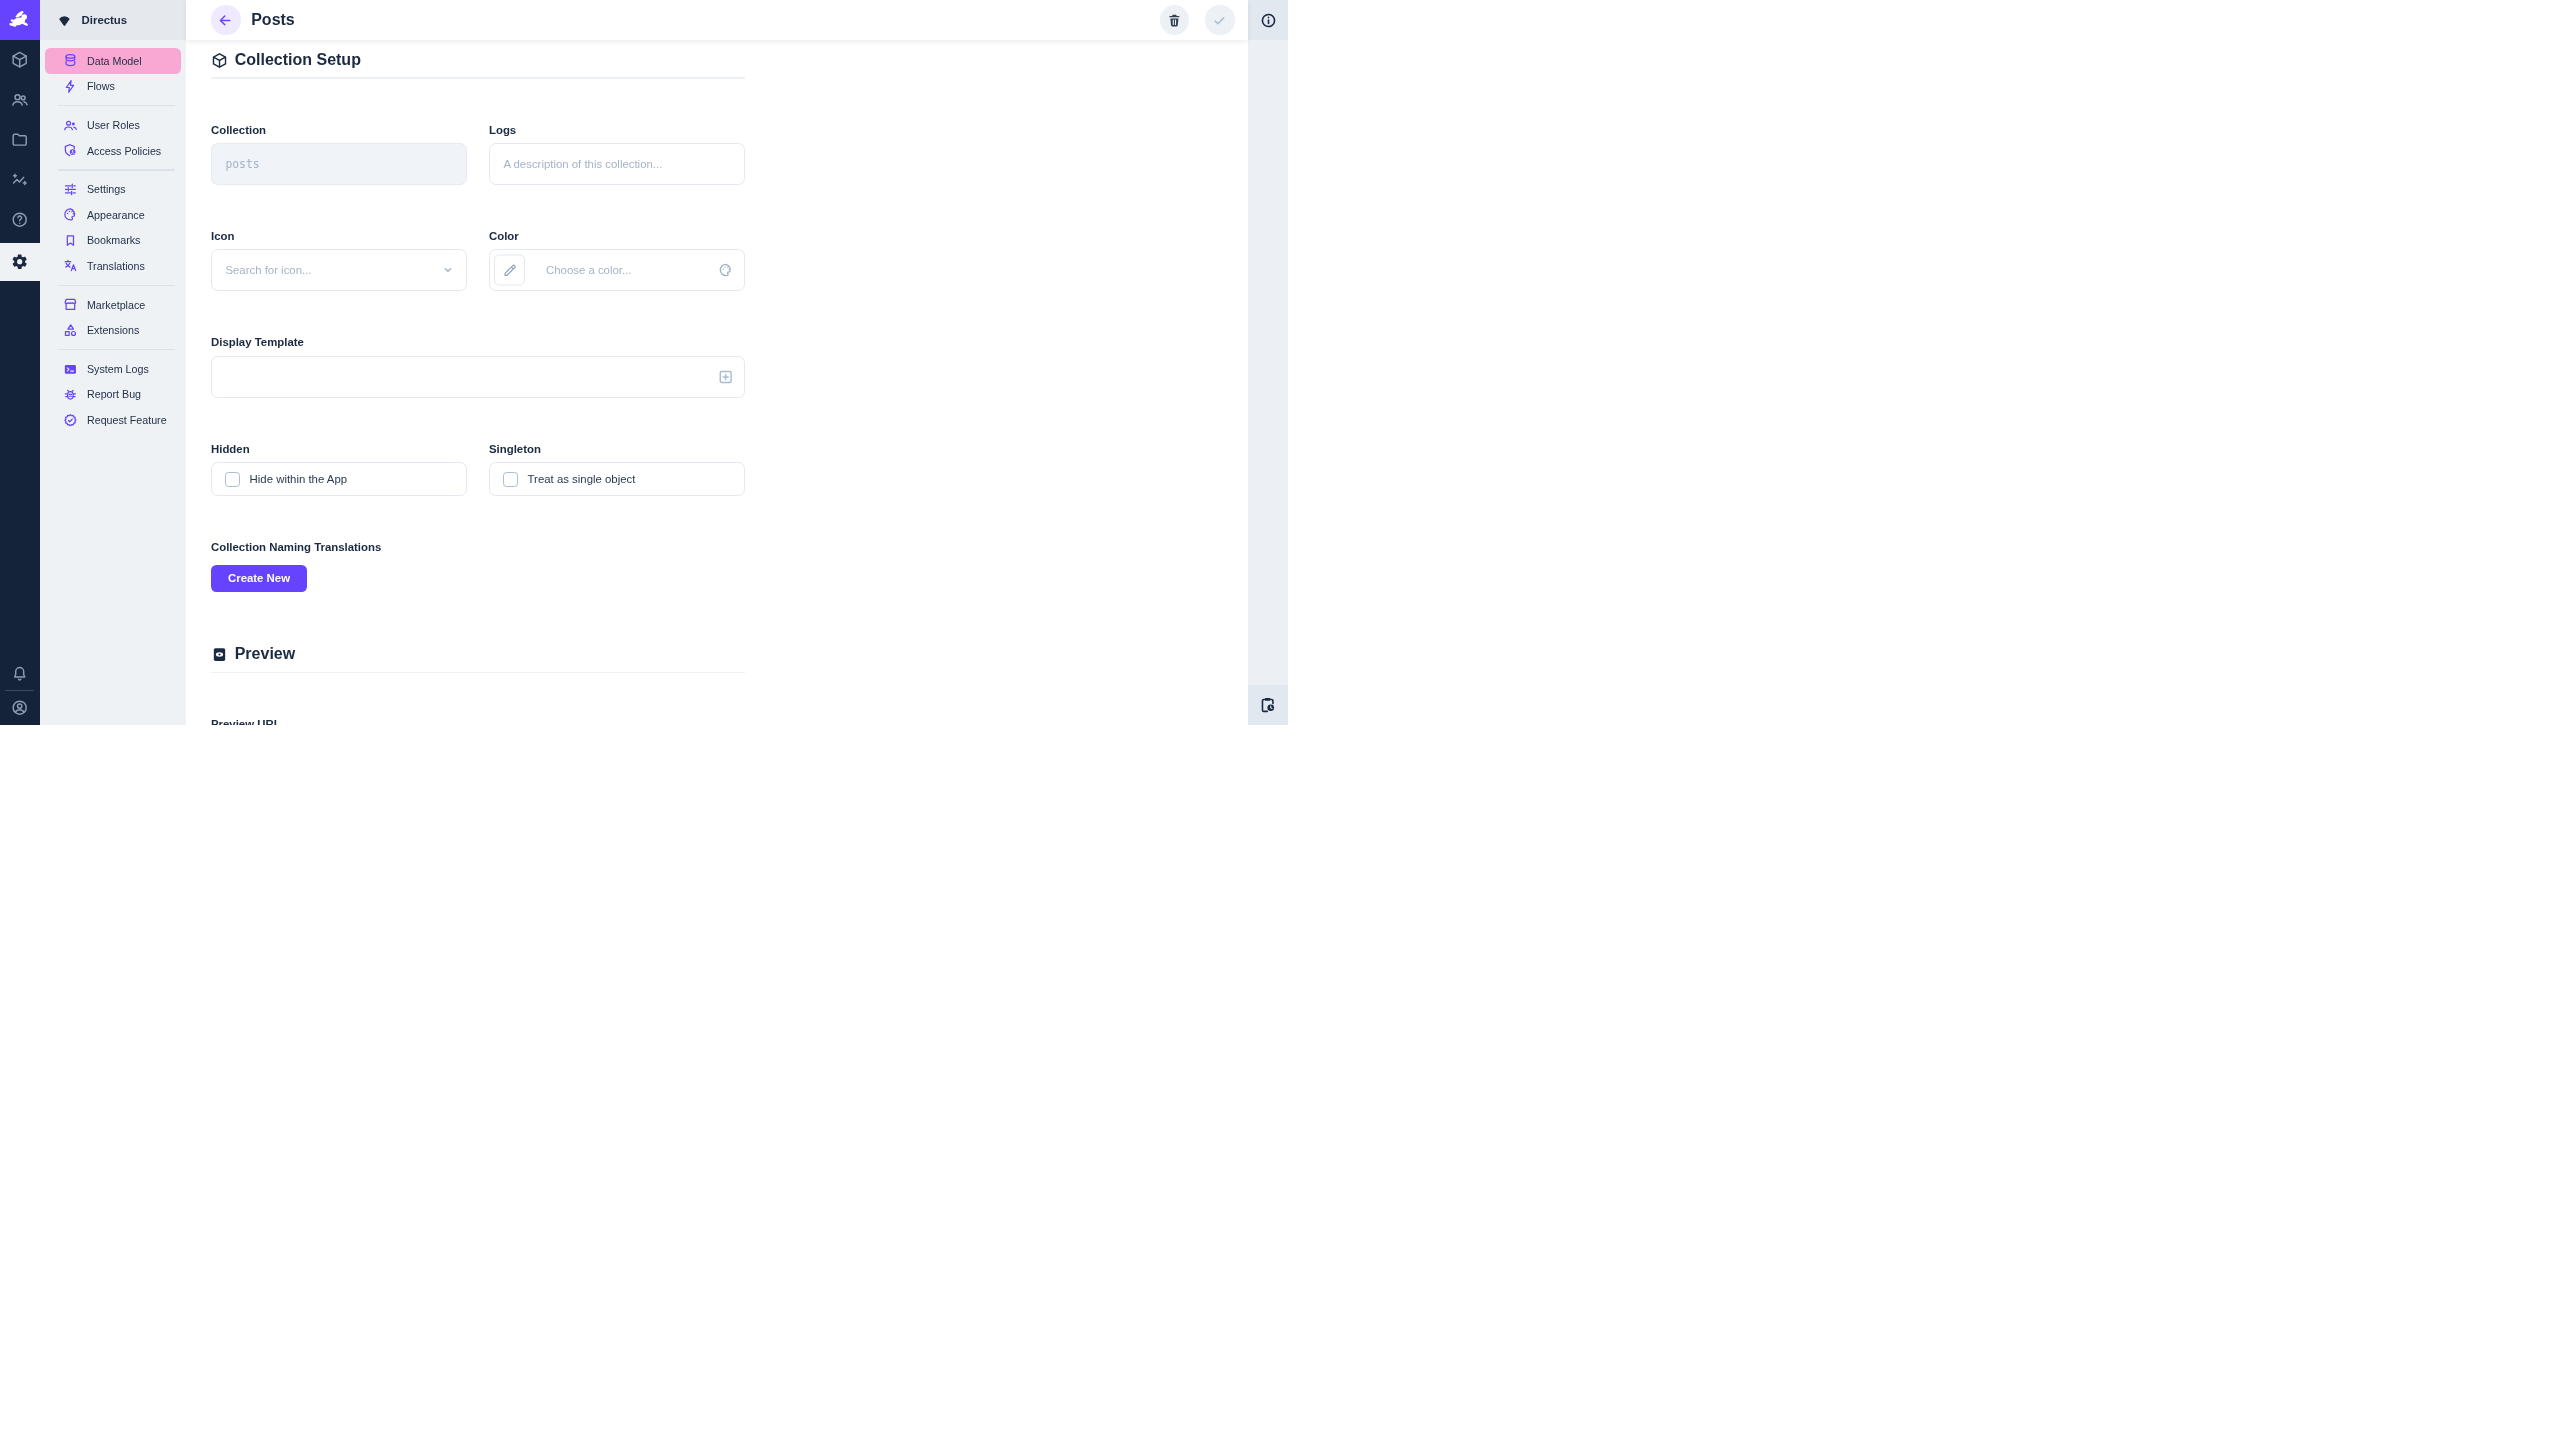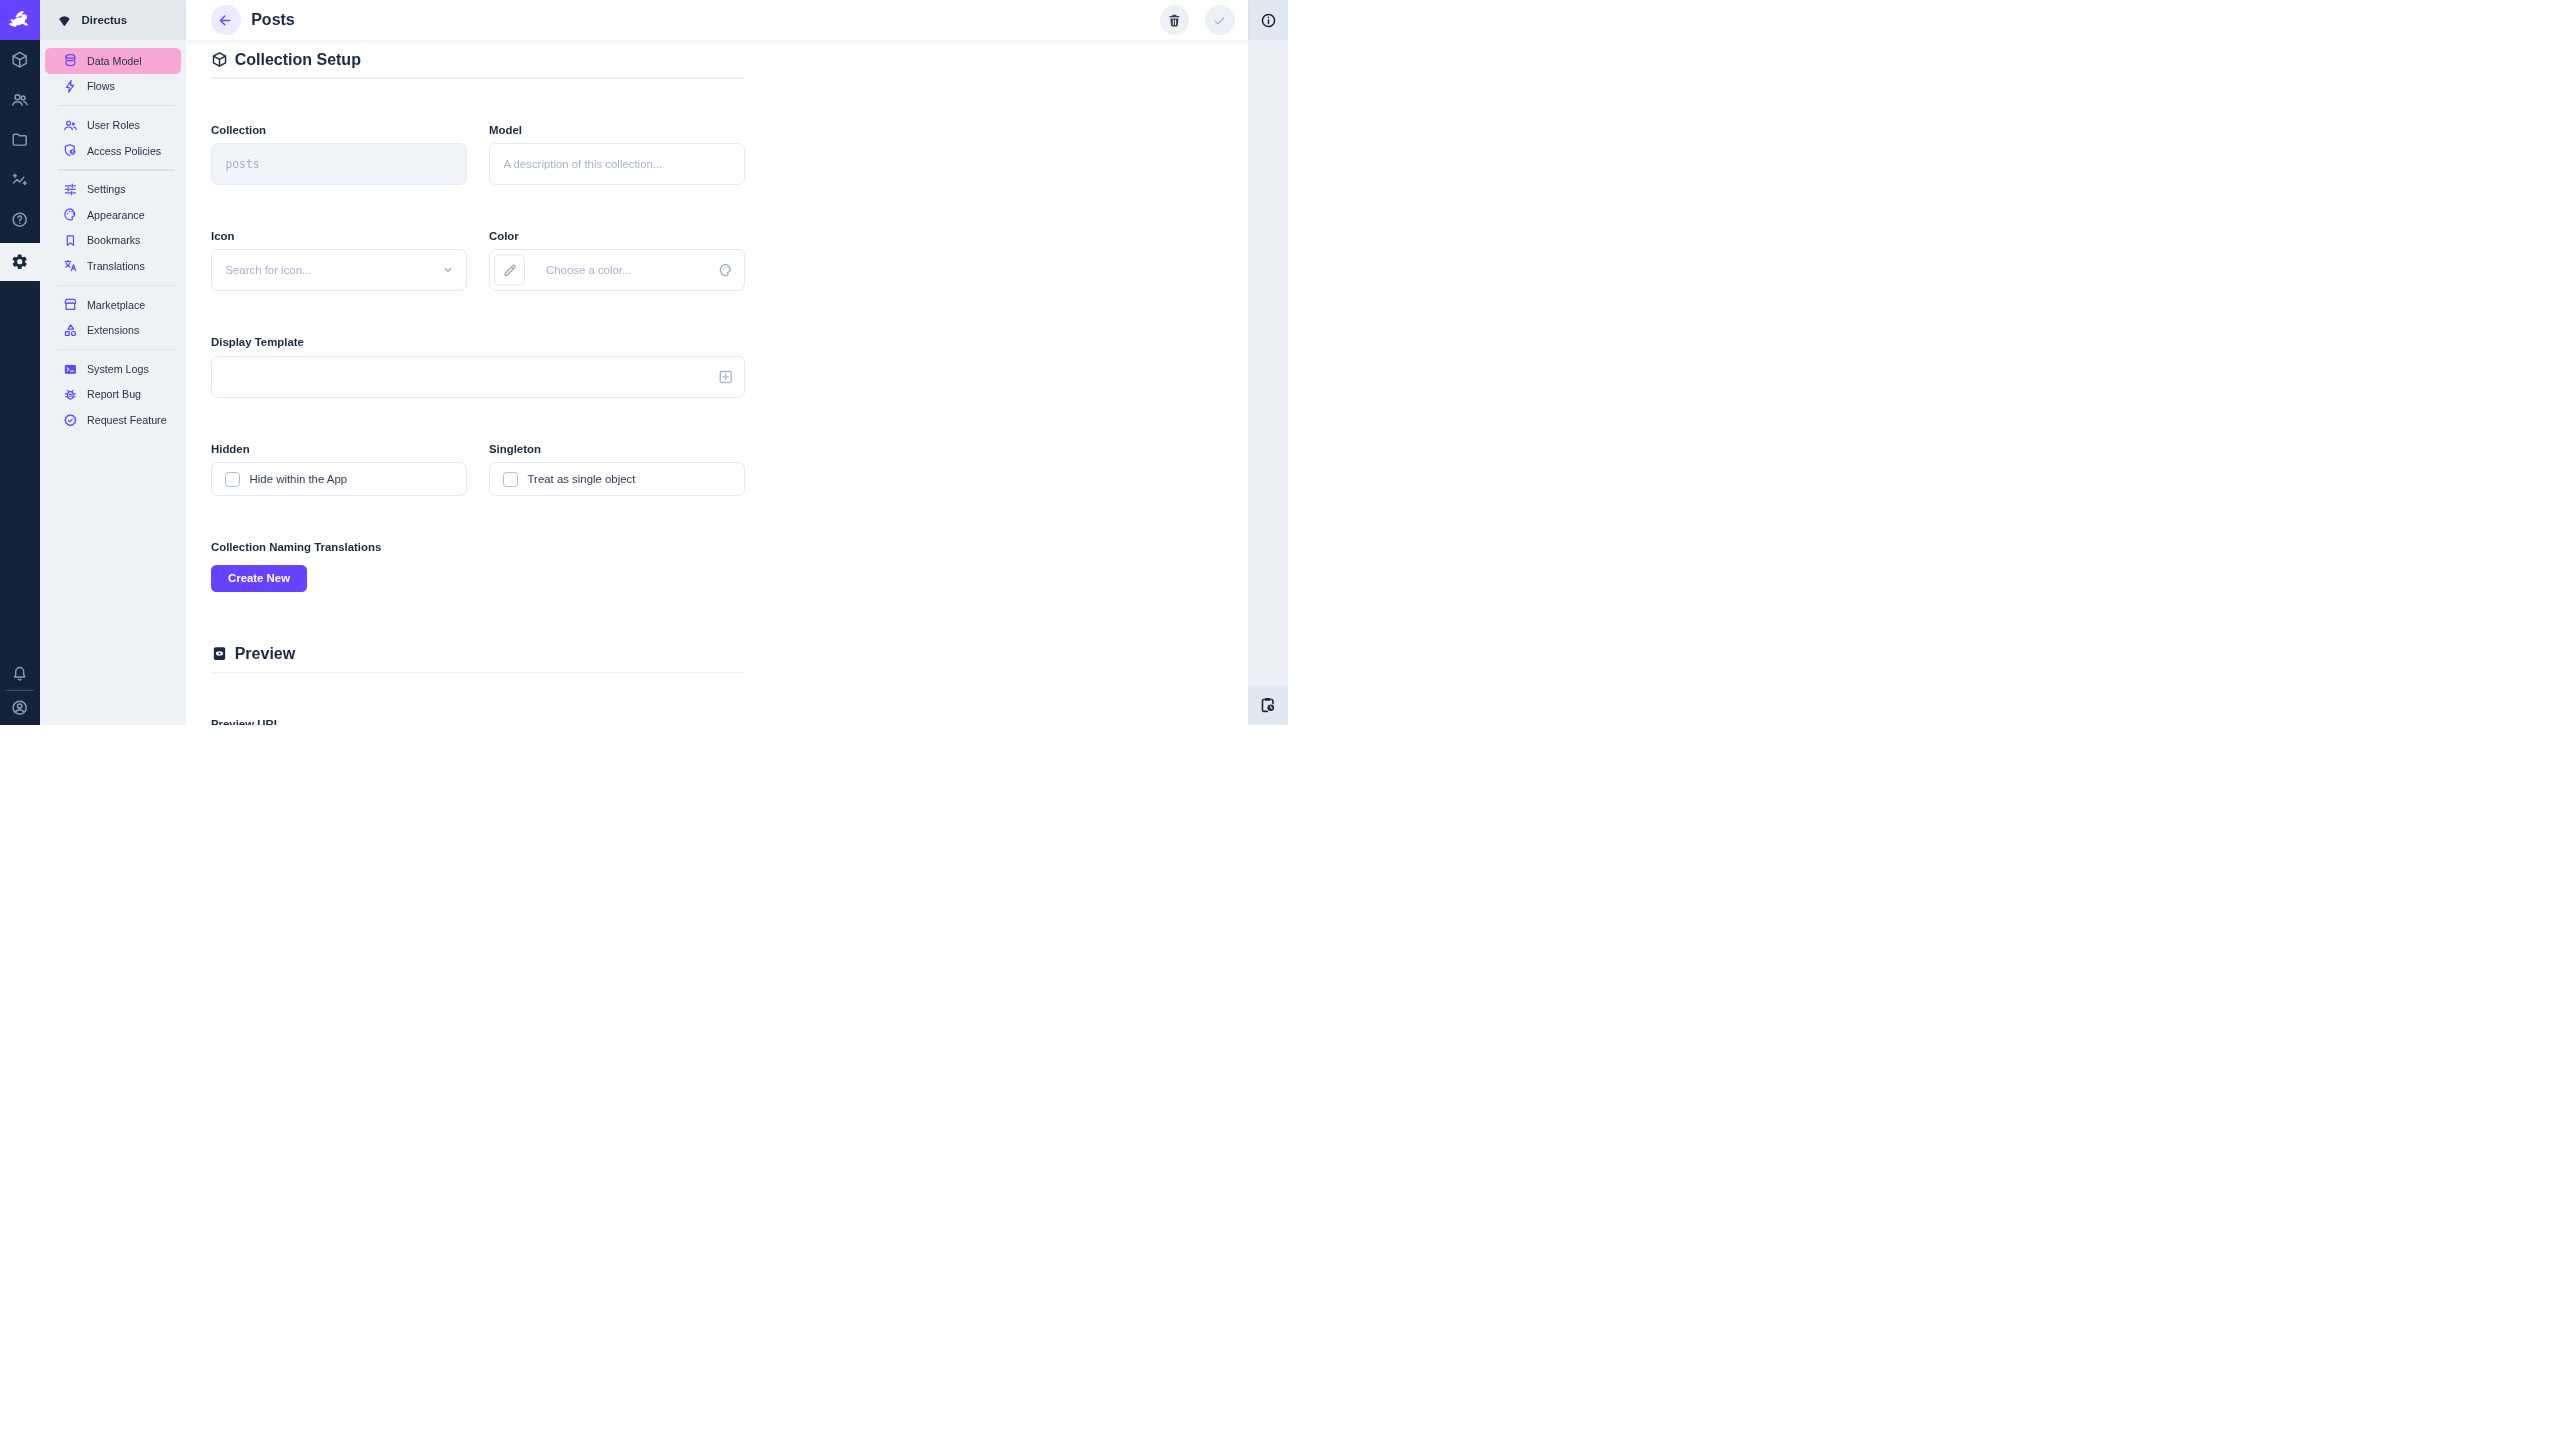--- a/index.html
+++ b/index.html
@@ -36,21 +36,21 @@
   .back-btn { width:29.5px; height:29.5px; border-radius:50%; background:#efeaff; display:flex; align-items:center; justify-content:center; cursor:pointer; flex:0 0 29.5px; }
   .back-btn svg { width:14.8px; height:14.8px; stroke:#6644ff; stroke-width:2.4; fill:none; stroke-linecap:round; stroke-linejoin:round; }
   .page-title { font-size:16px; font-weight:700; color:#1b2a41; }
   .header-spacer { flex:1 1 auto; }
   .action-btn { width:29.5px; height:29.5px; border-radius:50%; background:#edf1f5; display:flex; align-items:center; justify-content:center; cursor:pointer; flex:0 0 29.5px; }
   .action-btn + .action-btn { margin-left:5.4px; }
   .action-btn svg { width:14.8px; height:14.8px; }
 
   .content { flex:1 1 auto; overflow:hidden; padding:9.4px 0 0 25px; }
   .form { width:534px; }
-  .section-heading { display:flex; align-items:flex-start; gap:6.7px; margin-top:1.3px; }
+  .section-heading { display:flex; align-items:flex-end; gap:6.7px; margin-top:1.3px; }
   .section-heading svg { width:17px; height:17px; }
   .section-heading .t { font-size:16px; font-weight:700; color:#1b2a41; }
   .section-divider { height:1.3px; background:#eef1f4; margin-top:8.7px; }
 
   .field-label { font-size:11.4px; font-weight:700; color:#1b2a41; margin-top:45px; }
   .row2 { display:grid; grid-template-columns:1fr 1fr; column-gap:22px; }
   .inputwrap { position:relative; margin-top:7.4px; }
   .input { width:100%; height:42px; border:1.3px solid #e4e9ef; border-radius:6.7px; background:#fff; padding:0 13.4px; font-size:11.4px; color:#2b3a52; font-family:inherit; outline:none; }
   .input::placeholder { color:#a5b3c7; opacity:1; }
   .input.mono { font-family:"DejaVu Sans Mono","Liberation Mono",monospace; }
@@ -325,21 +325,21 @@
         <div class="section-divider"></div>
 
         <div class="row2">
           <div>
             <div class="field-label">Collection</div>
             <div class="inputwrap">
               <input class="input mono disabled" disabled="" placeholder="posts" style="">
             </div>
           </div>
           <div>
-            <div class="field-label">Model</div>
+            <div class="field-label">Logs</div>
             <div class="inputwrap">
               <input class="input" placeholder="A description of this collection..." style="">
             </div>
           </div>
         </div>
 
         <div class="row2">
           <div>
             <div class="field-label">Icon</div>
             <div class="inputwrap">

